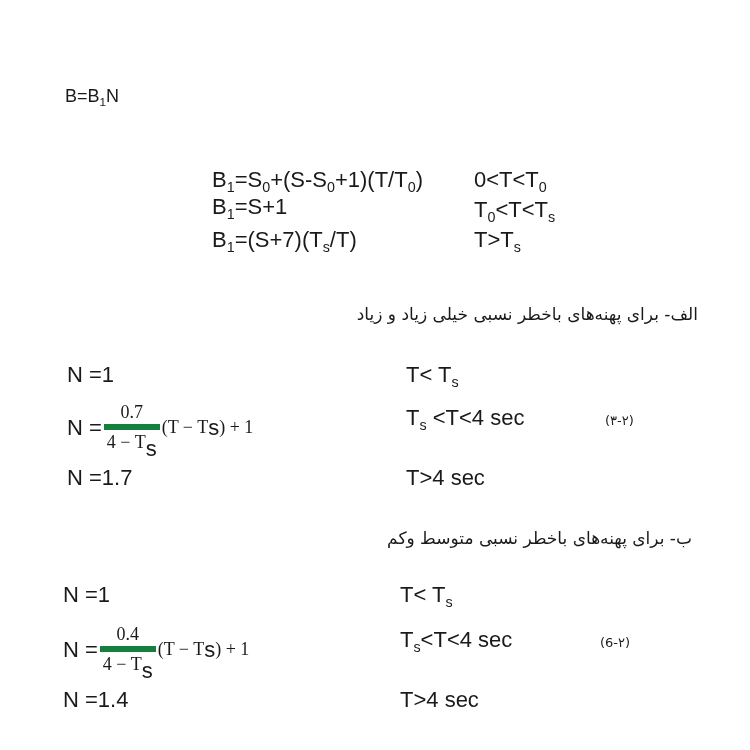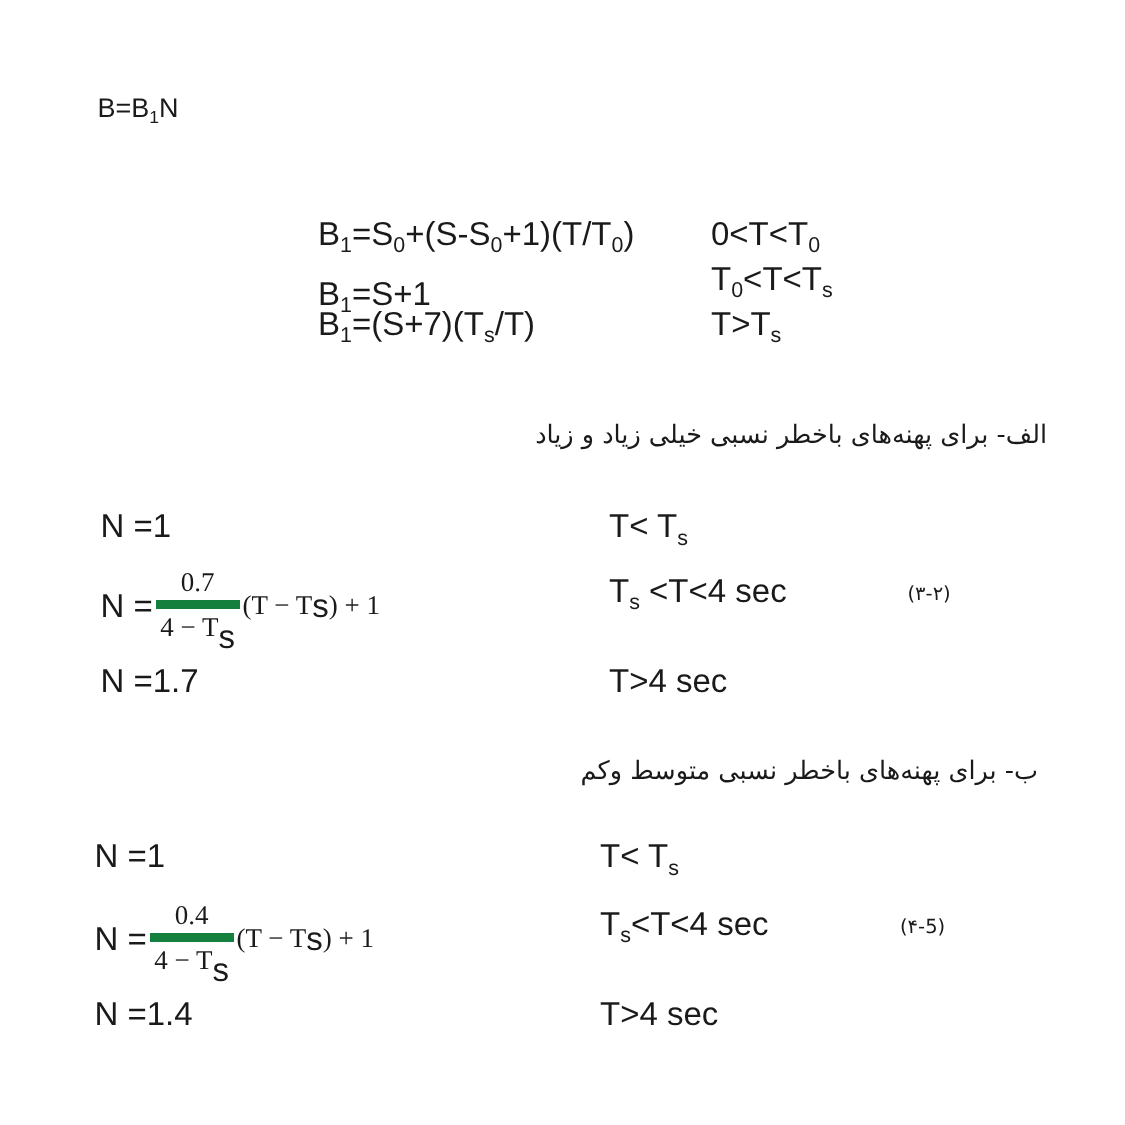--- a/index.html
+++ b/index.html
@@ -1,21 +1,21 @@
 <!DOCTYPE html>
 <html><head>
   <meta charset="utf-8">
   <style>
     html, body { margin: 0; padding: 0; background: #ffffff; }
     body {
       width: 750px; height: 750px; position: relative; overflow: hidden;
       font-family: "Liberation Sans", "DejaVu Sans", sans-serif;
       color: #1a1a1a;
     }
-    .abs { position: absolute; white-space: nowrap; }
+    .abs { position: absolute; white-space: nowrap; margin-top: 24px; }
     .sans { font-family: "Liberation Sans", "DejaVu Sans", sans-serif; font-size: 22px; }
     .serif { font-family: "Liberation Serif", "DejaVu Serif", serif; font-size: 18px; }
     sub { font-size: 0.65em; vertical-align: -0.35em; line-height: 0; }
     .rtl { direction: rtl; unicode-bidi: embed; font-family: "DejaVu Sans", sans-serif; font-size: 17px; }
     .eqno { font-family: "DejaVu Sans", sans-serif; font-size: 13px; direction: rtl; unicode-bidi: embed; }
     .frac { display: inline-flex; flex-direction: column; align-items: center; vertical-align: middle; margin: 0 2px; }
     .frac .num { padding: 0 3px 1px 3px; text-align: center; }
     .frac .den { border-top: 6px solid #15803d; padding: 2px 3px 0 3px; }
     .formula { display: flex; align-items: center; }
   </style>
@@ -26,21 +26,21 @@
   <span>B=B</span><sub>1</sub><span>N</span>
 </div>
 
 <div class="abs sans" style="left:212px; top:143px;">
   <span>B</span><sub>1</sub><span>=S</span><sub>0</sub><span>+(S-S</span><sub>0</sub><span>+1)(T/T</span><sub>0</sub><span>)</span>
 </div>
 <div class="abs sans" style="left:474px; top:143px;">
   <span>0&lt;T&lt;T</span><sub>0</sub>
 </div>
 
-<div class="abs sans" style="left:212px; top:183px;">
+<div class="abs sans" style="left:212px; top:170px;">
   <span>B</span><sub>1</sub><span>=S+1</span>
 </div>
 <div class="abs sans" style="left:474px; top:173px;">
   <span>T</span><sub>0</sub><span>&lt;T&lt;T</span><sub>s</sub>
 </div>
 
 <div class="abs sans" style="left:212px; top:203px;">
   <span>B</span><sub>1</sub><span>=(S+7)(T</span><sub>s</sub><span>/T)</span>
 </div>
 <div class="abs sans" style="left:474px; top:203px;">
@@ -85,16 +85,16 @@
     <span class="num">0.4</span>
     <span class="den"><span>4 − T</span><sub class="sans">s</sub></span>
   </span>
   <span>(T − T</span>
     <sub class="sans">s</sub>
     <span>) + 1</span>
 </div>
 <div class="abs sans" style="left:400px; top:603px;">
   <span>T</span><sub>s</sub><span>&lt;T&lt;4 sec</span>
 </div>
-<div class="abs eqno" style="left:600px; top:611px;">(۴-5)</div>
+<div class="abs eqno" style="left:600px; top:611px;">(6-۲)</div>
 
 <div class="abs sans" style="left:63px; top:663px;">N =1.4</div>
 <div class="abs sans" style="left:400px; top:663px;">T&gt;4 sec</div>
 
 </body></html>

